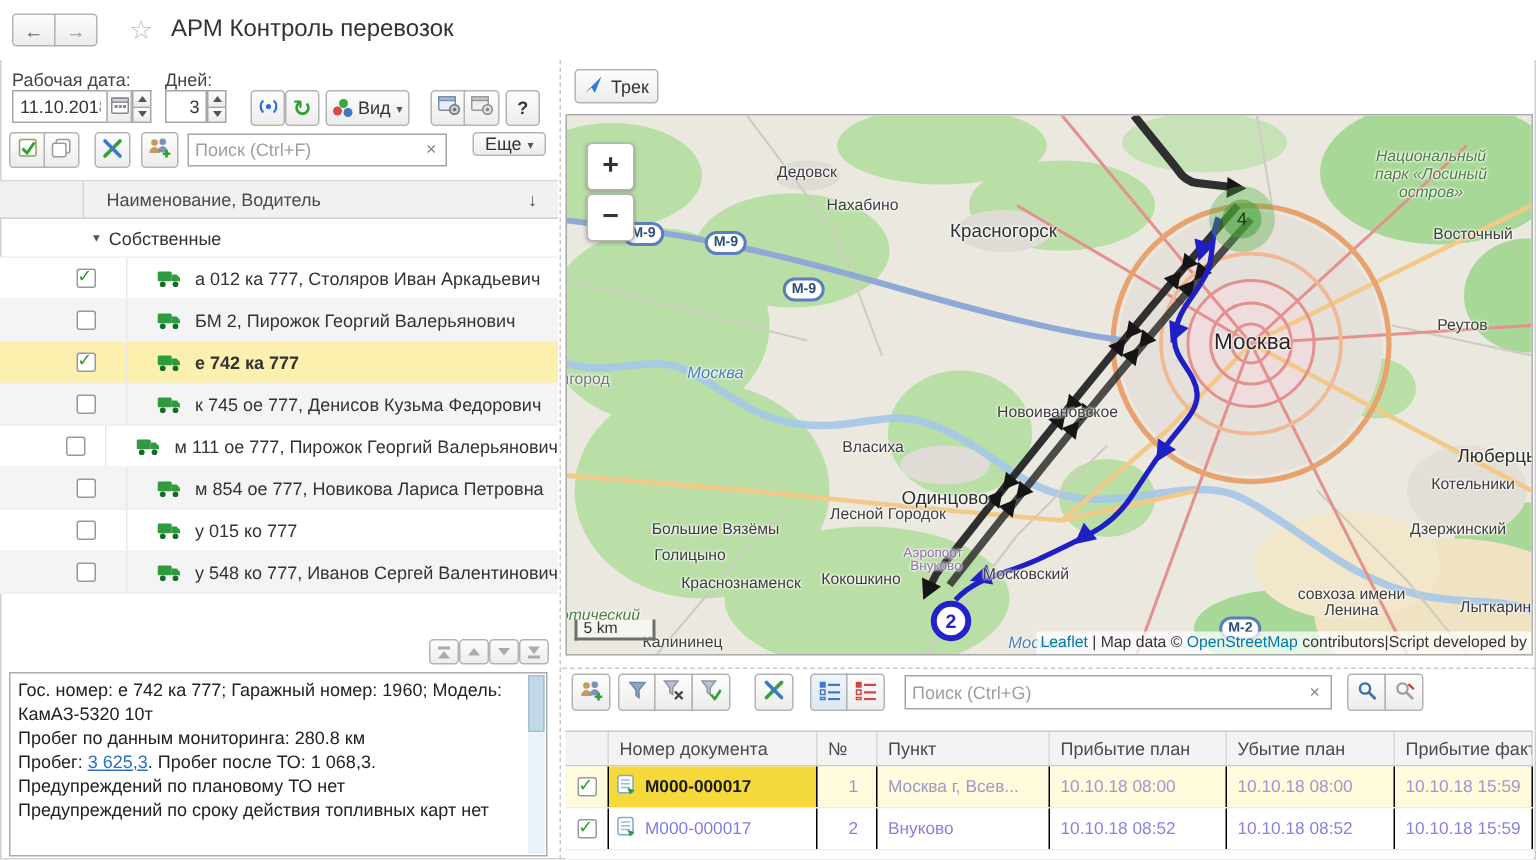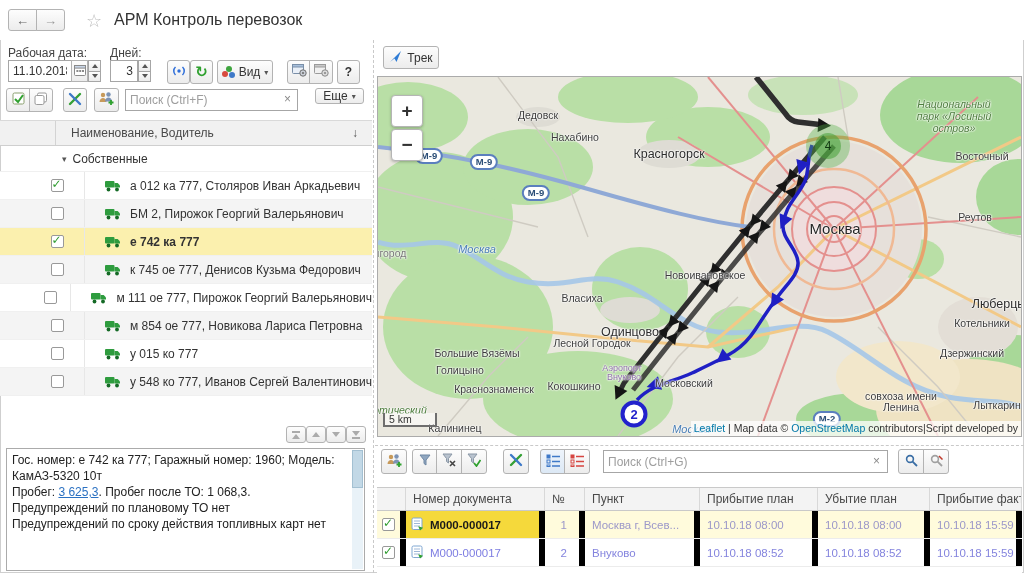--- a/index.html
+++ b/index.html
@@ -136,21 +136,21 @@
   #clear2{left:498px;top:414px;}
   #btn-find{left:523px;top:409px;width:26px;height:25px;}
   #btn-findoff{left:549px;top:409px;width:26px;height:25px;}
   
   #d-header{position:absolute;left:2px;top:447px;width:645px;height:24px;display:flex;background:#f3f3f3;
      border-top:1px solid #c9c9c9;border-bottom:1px solid #c9c9c9;box-sizing:border-box;}
   .dh-cell{box-sizing:border-box;border-right:1px solid #d8d8d8;line-height:22px;padding:0 7px;color:#4a4a4a;overflow:hidden;white-space:nowrap;}
   #doc-rows{position:absolute;left:2px;top:471px;width:645px;}
   .d-row{display:flex;height:28px;border-bottom:1px solid #ececec;background:#fff;box-sizing:border-box;}
   .d-row.current{background:#fffbdc;}
-  .d-cell{box-sizing:border-box;border-right:6px solid #000000;display:flex;align-items:center;
+  .d-cell{box-sizing:border-box;border-right:1px solid #000000;display:flex;align-items:center;
      padding:0 7px;font-size:11.5px;overflow:hidden;white-space:nowrap;}
   .d-row .d-val{color:#8484de;}
   .d-row.current .d-val{color:#9c98c9;}
   .c-chk{justify-content:center;padding:0;}
   .c-doc{gap:6px;padding-left:5px;}
   .c-doc .docnum{color:#7d7de2;}
   .c-doc.cur{background:#f5d93b;}
   .c-doc.cur .docnum{color:#1a1a1a;font-weight:bold;}
   .c-num{justify-content:flex-end;padding-right:12px;}
   #d-footer{position:absolute;left:2px;top:527px;width:645px;height:6px;background:#fff;}
@@ -416,20 +416,21 @@
         <span class="t-d"></span>
       </div>
     <div class="btn vnav-btn" id="vnav4">
         <span class="t-d"></span>
         <span class="bar"></span>
       </div>
 
     <div id="infobox">
       <div id="info-text">
         <p>Гос. номер: е 742 ка 777; Гаражный номер: 1960; Модель: КамАЗ-5320 10т</p>
+        <p>Пробег по данным мониторинга: 280.8 км</p>
         <p><span>Пробег: </span><a id="info-link" href="#">3 625,3</a><span>. Пробег после ТО: 1 068,3. Предупреждений по плановому ТО нет</span></p>
         <p>Предупреждений по сроку действия топливных карт нет</p>
       </div>
       <div id="info-scroll">
           <div id="info-thumb"></div>
         </div>
     </div>
   </div>
 
   <div id="vsep"></div>

